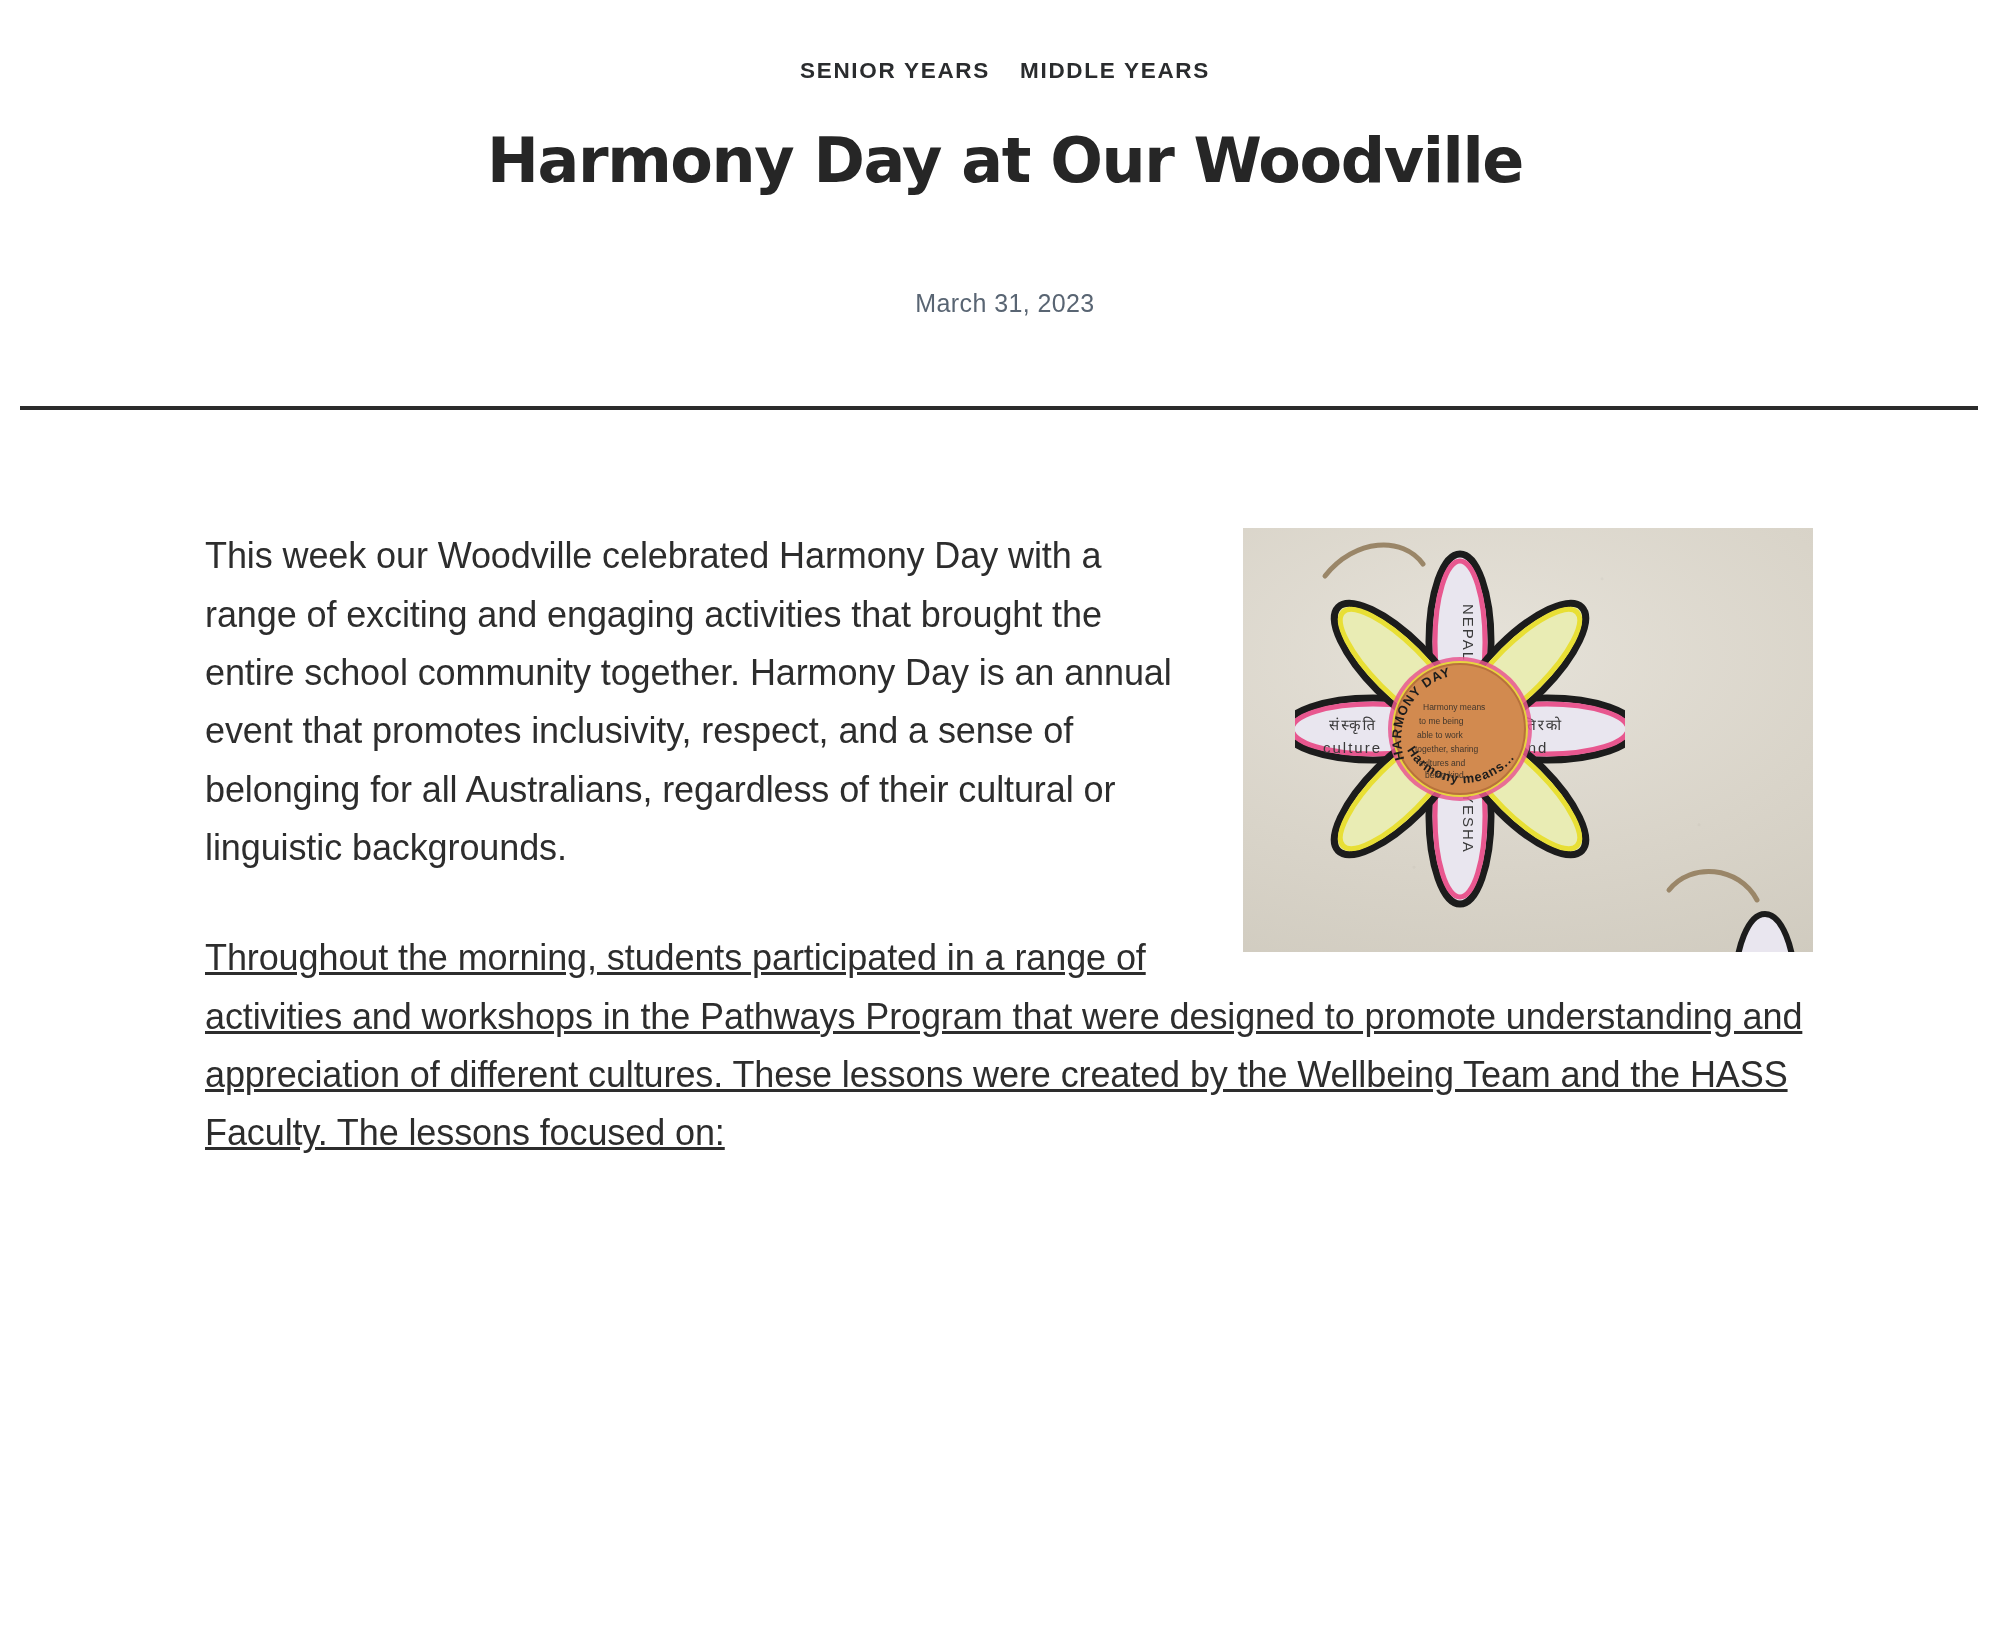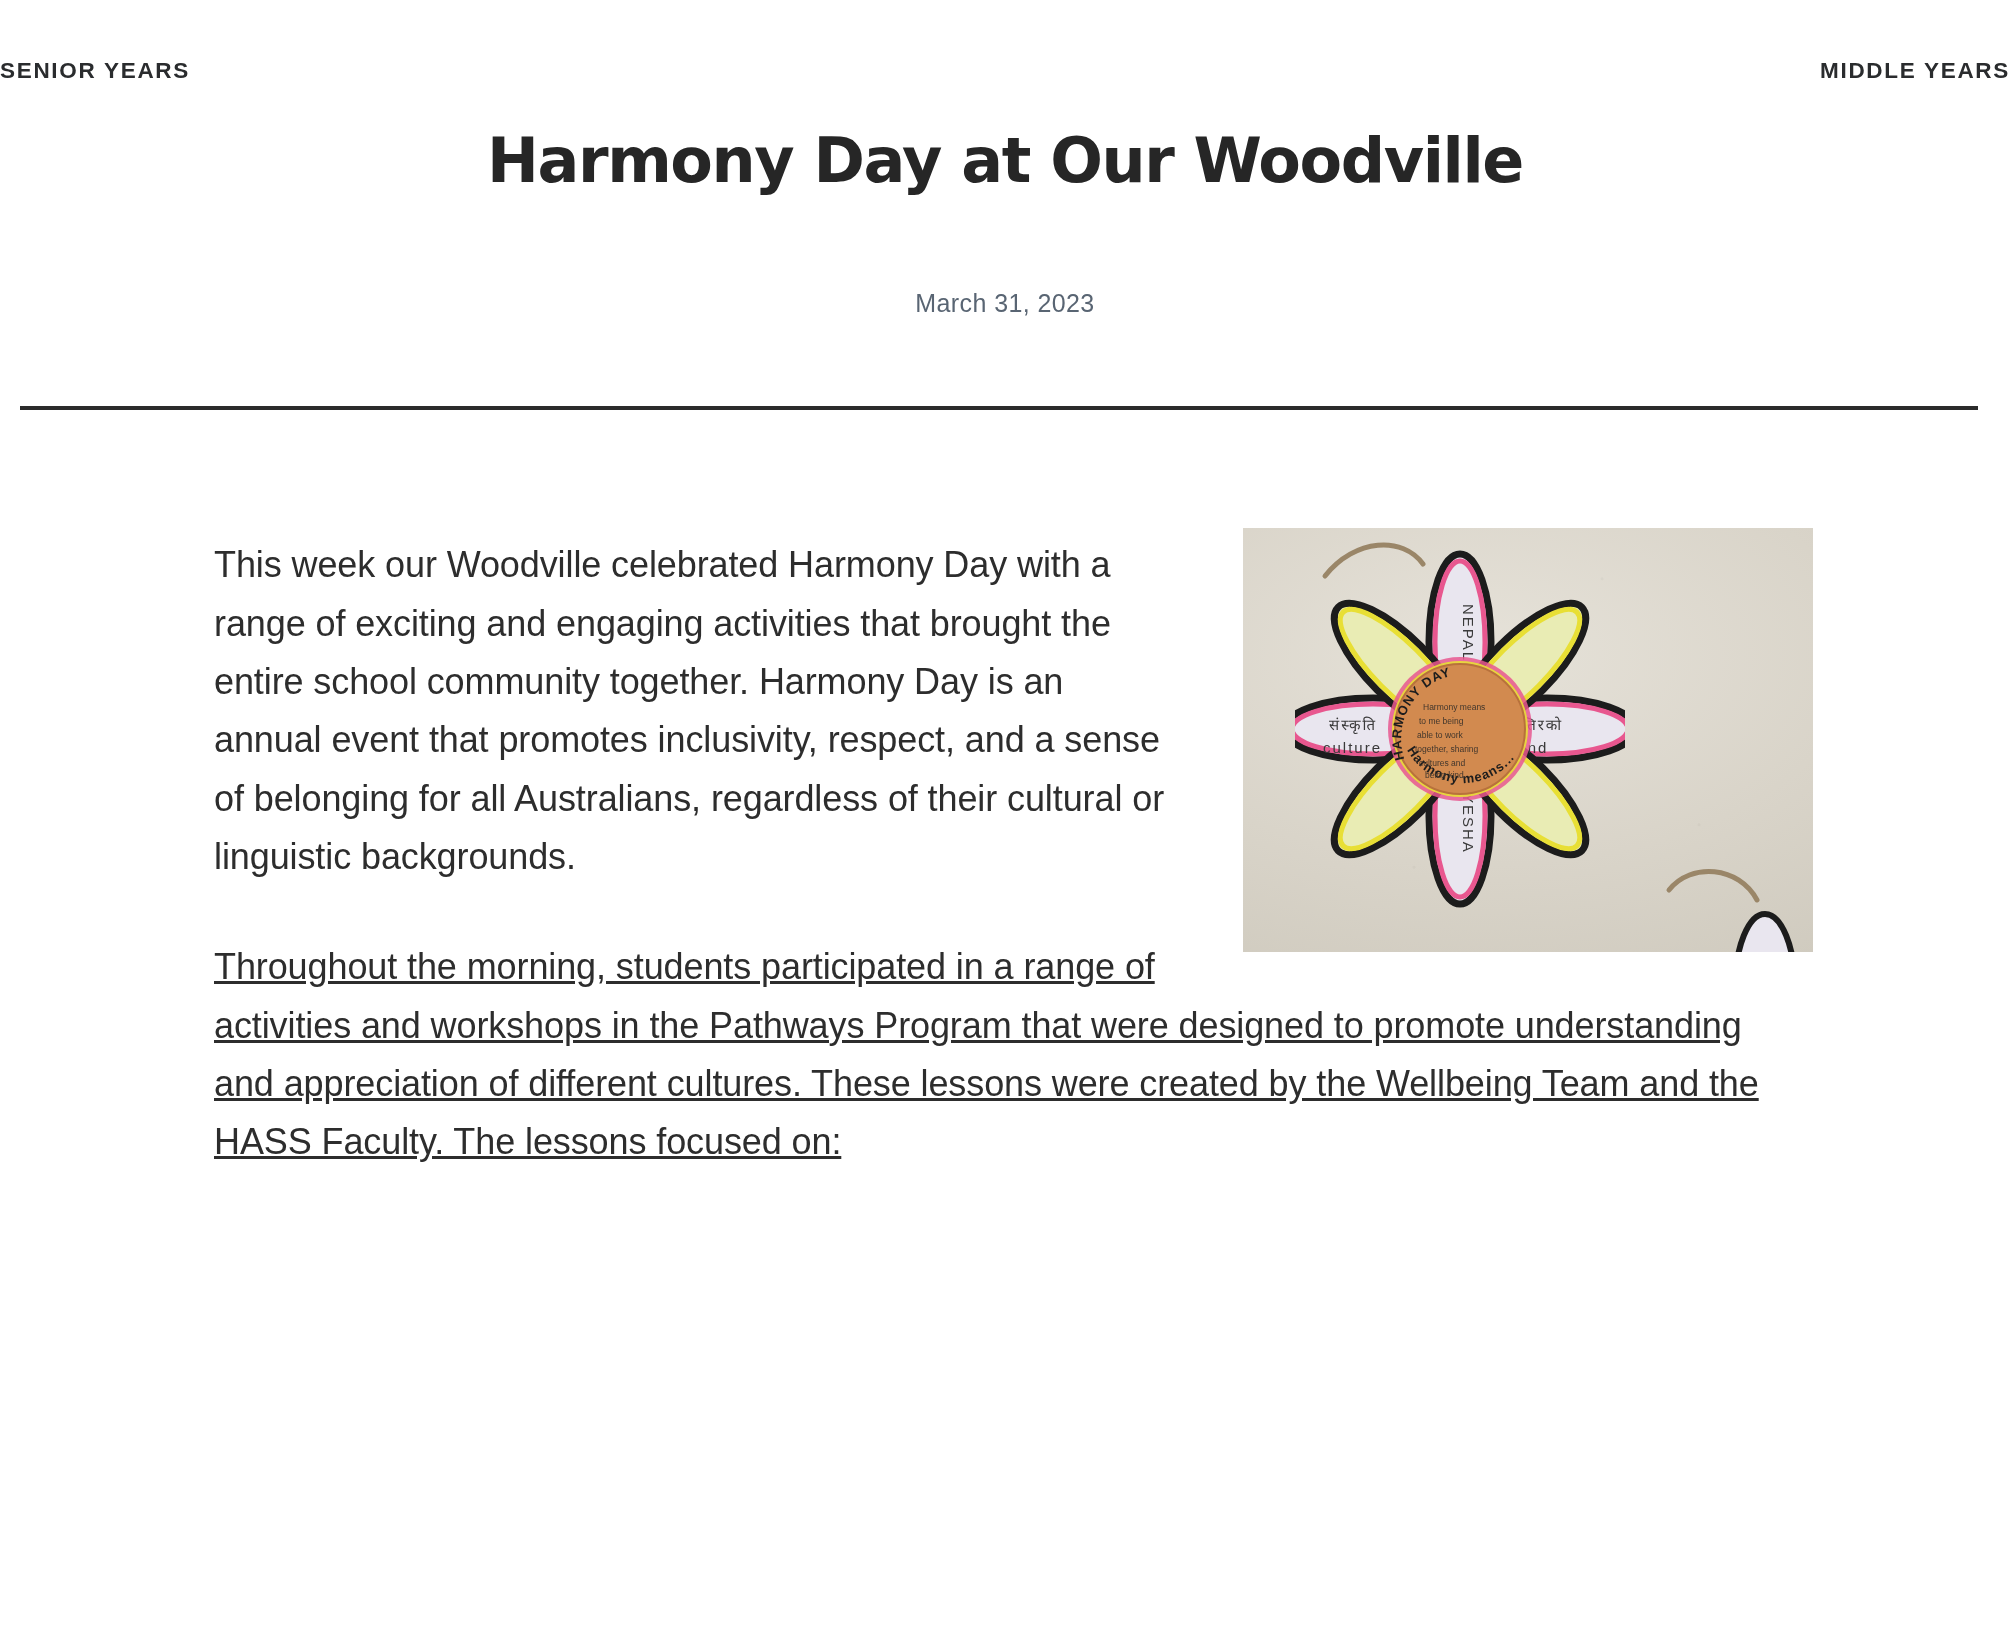--- a/index.html
+++ b/index.html
@@ -15,21 +15,21 @@
   .page { position: relative; width: 2010px; height: 1634px; }
 
   
   .post-header {
     padding-top: 58px;
     text-align: center;
   }
 
   .category-list {
     display: flex;
-    justify-content: space-between;
+    justify-content: center;
     align-items: baseline;
     gap: 30px;
     margin: 0;
     padding: 0;
     list-style: none;
   }
   .category-link {
     font-family: "Liberation Sans", sans-serif;
     font-size: 22.5px;
     font-weight: 700;
@@ -147,21 +147,21 @@
 
   .second-flower {
     position: absolute;
     right: -42px;
     bottom: -58px;
     width: 190px;
     height: 150px;
   }
 
   p.body-text {
-    margin: 9px;
+    margin: 0;
     font-family: "Liberation Sans", sans-serif;
     font-size: 36px;
     line-height: 1.62;
     color: #2d2d2d;
     letter-spacing: -0.1px;
   }
   p.body-text + p.body-text { margin-top: 52px; text-decoration: underline; }
 
   .para-wrap { padding-top: 117px; }
 </style>

